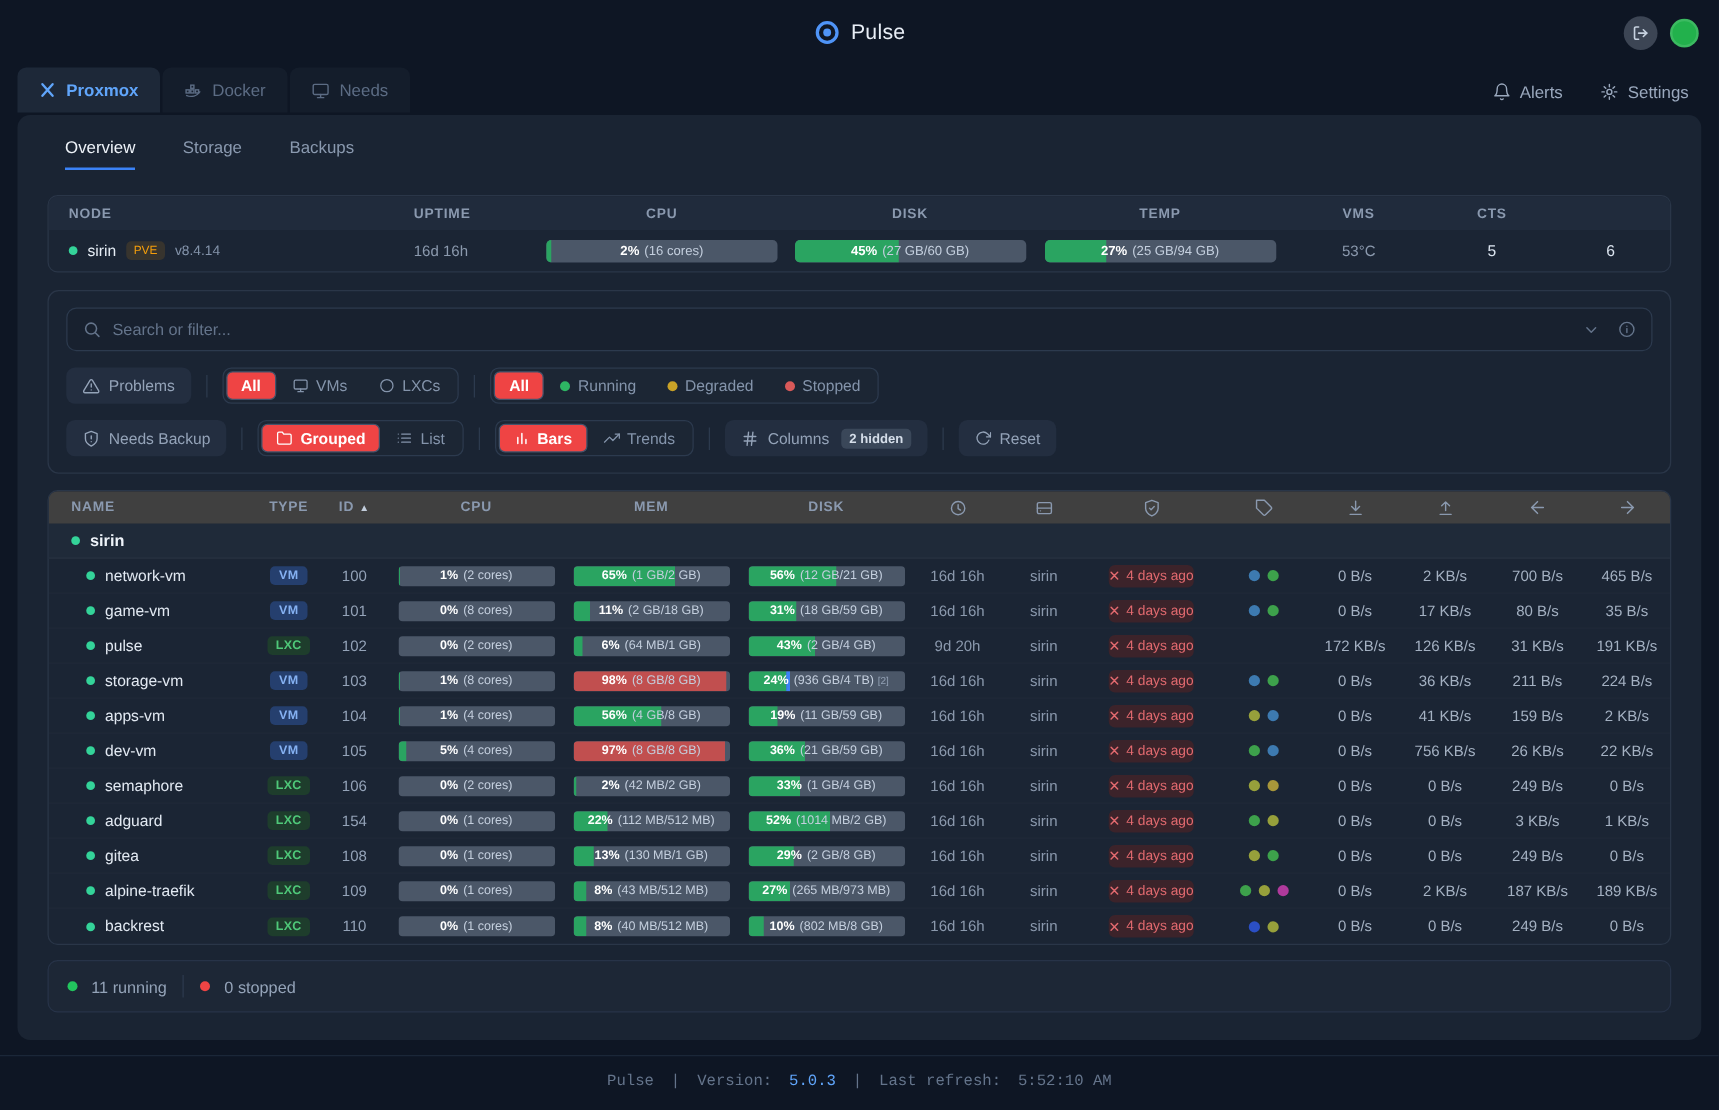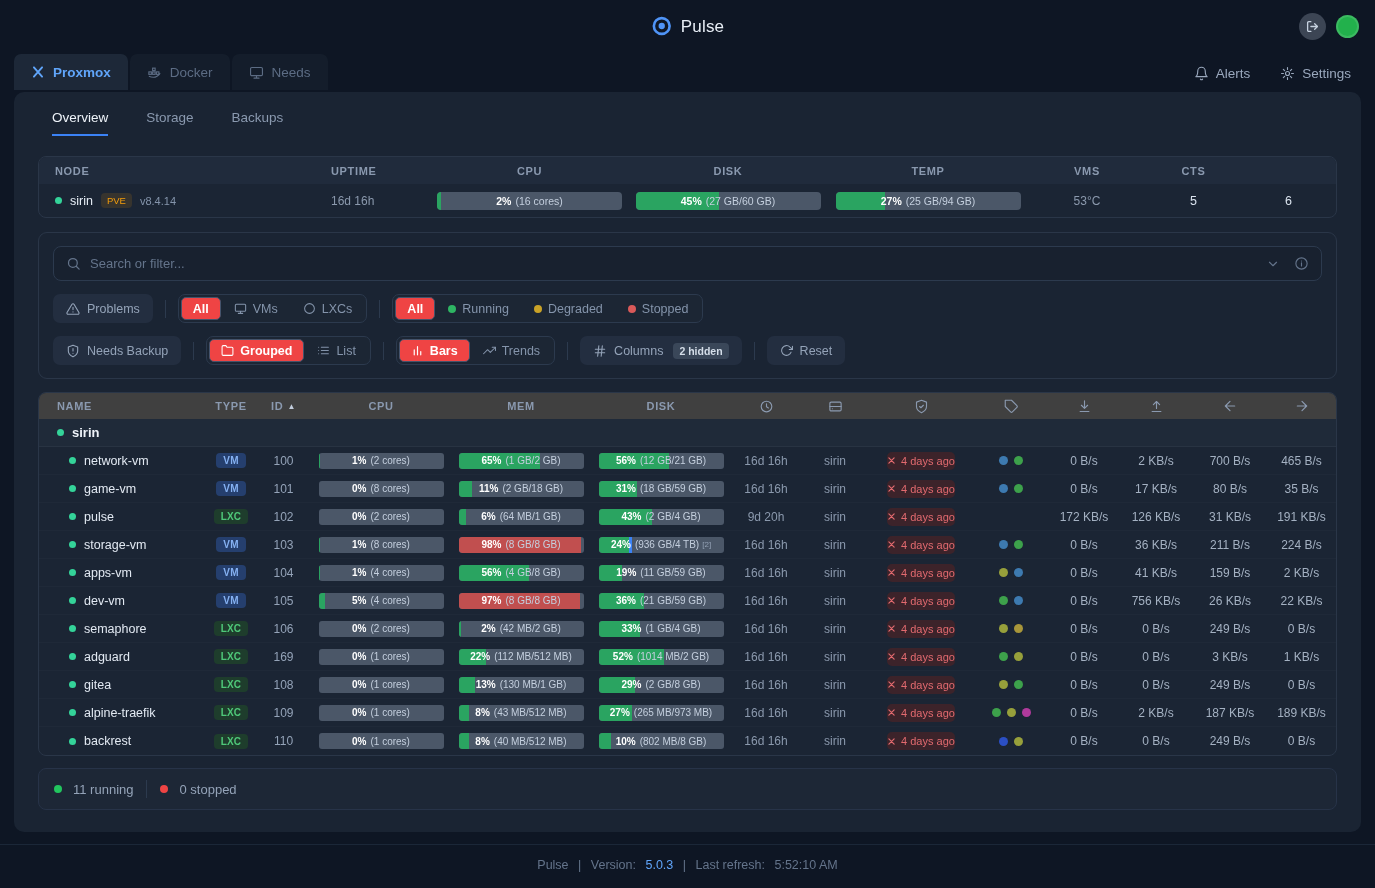--- a/index.html
+++ b/index.html
@@ -89,21 +89,21 @@
   .badge.vm { background:#253f6e; color:#85b1f2; }
   .badge.lxc { background:#1e3d2c; color:#4fc879; }
   .idc { color:#94a3b8; }
   .io { color:#a4b1c2; }
   .bk { display:flex; align-items:center; gap:5px; background:#3c232a; color:#e26a6f; font-size:11px; border-radius:5px; padding:3px 0; white-space:nowrap; }
   .tagdot { width:9px; height:9px; border-radius:50%; margin:0 3px; display:inline-block; }
   .sort-arrow { font-size:8px; margin-left:4px; color:#c2cddc; }
 
   
   .statusbar { margin-top:12px; border:1px solid #273348; background:#1d2736; border-radius:8px; height:42px; display:flex; align-items:center; padding:0 15px; gap:11px; font-size:13px; color:#94a3b8; }
-  .pagefoot { margin-top:12px; border-top:1px solid #1b2738; padding-top:13px; text-align:center; font-size:12.5px; color:#64748b; }
+  .pagefoot { margin-top:12px; border-top:1px solid #1b2738; padding-top:13px; text-align:center; font-size:12.5px; color:#64748b;font-family:Liberation Mono, monospace; }
   .pagefoot .ver { color:#60a5fa; }
   .pagefoot span { margin:0 3px; }
 </style>
 </head>
 <body>
 
 <div class="topbar">
   <div class="brand">
     <svg width="21" height="21" viewBox="0 0 24 24">
       <circle cx="12" cy="12" r="9" fill="none" stroke="#4f94f7" stroke-width="3"></circle>
@@ -781,21 +781,21 @@
     <div class="c io">0 B/s</div>
         </div>
         <div class="g-grid grow">
     <div class="c l name-c">
       <span class="sdot" style="background:#34d399"></span>
       <span class="gname">adguard</span>
     </div>
     <div class="c">
             <span class="badge lxc">LXC</span>
           </div>
-    <div class="c idc">169</div>
+    <div class="c idc">154</div>
     <div class="c">
             <div class="bar sm">
       <div class="bar-fill" style="width:0%;background:var(--bar-green)"></div>
       <div class="bar-label">
                 <b>0%</b>
                 <span>(1 cores)</span>
               </div>
     </div>
           </div>
     <div class="c">

